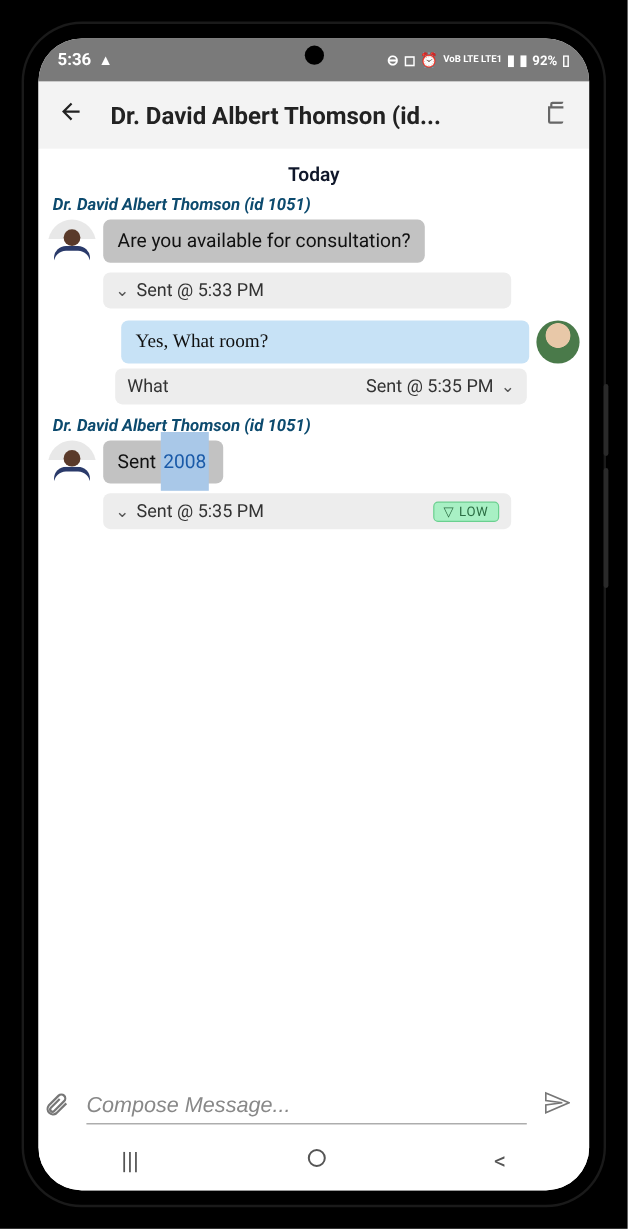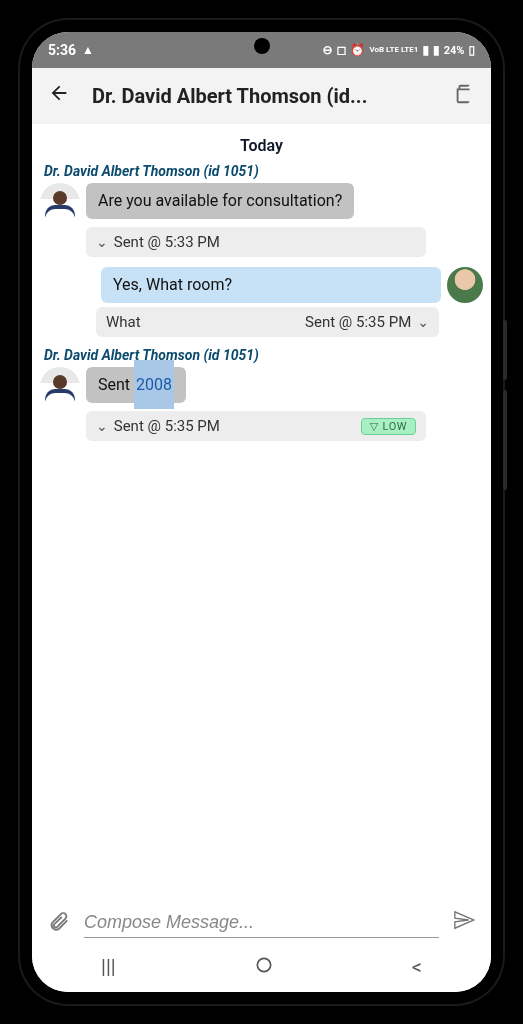--- a/index.html
+++ b/index.html
@@ -139,21 +139,21 @@
     color: #2c6e44;
     display: inline-flex;
     align-items: center;
     gap: 4px;
     letter-spacing: 0.5px;
   }
   .highlight { background: #a9c8e8; color: #1a5aa8; padding: 15px 2px; }
   .compose-bar {
     display: flex;
     align-items: center;
-    padding: 8px 12px 6px 12px;
+    padding: 8px 12px 6px 0;
     gap: 10px;
     background: #fff;
   }
   .compose-input-wrap {
     flex: 1;
     border-bottom: 1px solid #999;
     padding: 4px 0;
   }
   .compose-input {
     border: none;
@@ -218,21 +218,21 @@
         <span>5:36</span>
         <span class="status-icon">▲</span>
       </div>
       <div class="status-right">
         <span class="status-icon">⊖</span>
         <span class="status-icon">◻</span>
         <span class="status-icon">⏰</span>
         <span style="font-size:8px; line-height:1;">VoB LTE LTE1</span>
         <span class="status-icon">▮</span>
         <span class="status-icon">▮</span>
-        <span>24%</span>
+        <span>92%</span>
         <span class="status-icon">▯</span>
       </div>
     </div>
 
     <div class="app-header">
       <div class="back-arrow">
         <svg width="22" height="22" viewBox="0 0 24 24">
             <path d="M20 11H7.8l5.6-5.6L12 4l-8 8 8 8 1.4-1.4L7.8 13H20z" fill="#222"></path>
           </svg>
       </div>
@@ -252,21 +252,21 @@
         <div class="avatar av-doc"></div>
         <div class="bubble grey">Are you available for consultation?</div>
       </div>
       <div class="meta-row indent-left">
         <span class="chevron">⌄</span>
         <span>Sent @ 5:33 PM</span>
       </div>
 
       <div class="msg-row right">
         <div style="width:46px"></div>
-        <div class="bubble blue" style="flex:1;">Yes, What room?</div>
+        <div class="bubble blue" style="flex:1;font-family:Liberation Serif, serif;">Yes, What room?</div>
         <div class="avatar small av-user"></div>
       </div>
       <div class="meta-row indent-right">
         <span>What</span>
         <span class="spacer"></span>
         <span>Sent @ 5:35 PM</span>
         <span class="chevron">⌄</span>
       </div>
 
       <div class="sender-name">Dr. David Albert Thomson (id 1051)</div>

